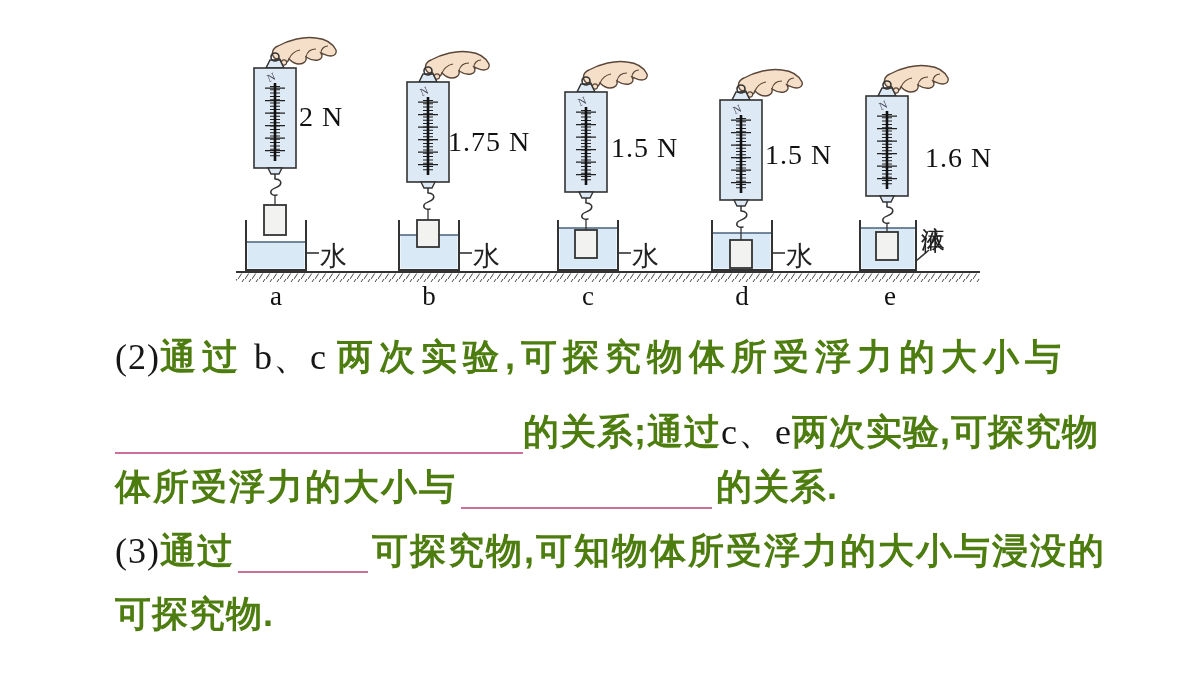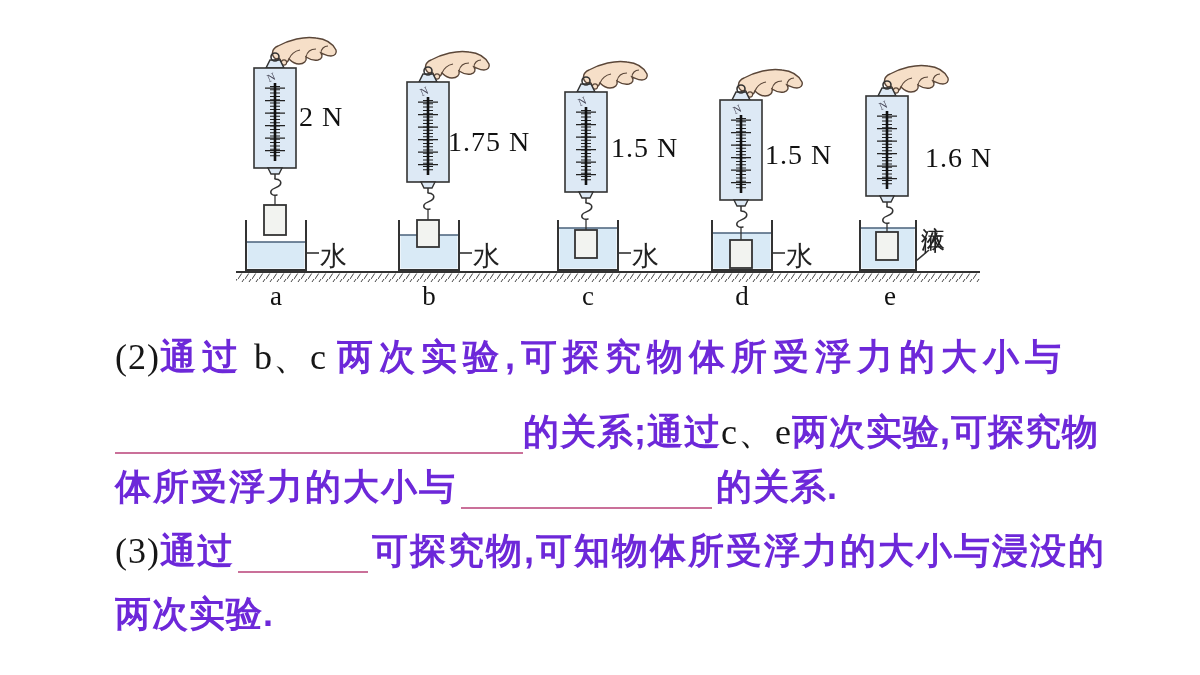--- a/index.html
+++ b/index.html
@@ -12,21 +12,21 @@
   .overlay{position:absolute;white-space:nowrap;}
   .reading{font-family:"Liberation Serif",serif;font-size:28px;letter-spacing:1px;color:#111;}
   .wlabel{font-family:"Liberation Serif",serif;font-size:27px;color:#222;}
   .vlabel{font-family:"Liberation Serif",serif;font-size:24px;color:#222;
     writing-mode:vertical-rl;letter-spacing:4px;line-height:1;}
   .letter{font-family:"Liberation Serif",serif;font-size:27px;color:#111;width:26px;text-align:center;}
   .unitN{font-family:"Liberation Serif",serif;font-size:11px;color:#445;
     transform:rotate(-24deg);transform-origin:center;}
   .questions{position:absolute;left:0;top:322px;width:1200px;}
   .q-line{position:absolute;left:115px;white-space:nowrap;font-size:36px;line-height:44px;}
-  .cjk{font-family:"Liberation Sans",sans-serif;font-weight:600;color:#6d28d9;}
+  .cjk{font-family:"Liberation Sans",sans-serif;font-weight:600;color:#4d7c0f;}
   .lat{font-family:"Liberation Serif",serif;font-weight:400;color:#161616;}
   .ls6{letter-spacing:6px;}
   .ls1{letter-spacing:1px;}
   .ls2{letter-spacing:2px;}
   .blank{display:inline-block;height:30px;border-bottom:2px solid #ca7099;
     vertical-align:-10px;}
   .blank.w408{width:408px;}
   .blank.w251{width:251px;margin:0 4px;}
   .blank.w130{width:130px;margin:0 4px;}
   .line1{top:13px;}
@@ -160,15 +160,15 @@
   <div class="q-line line2">
     <span class="blank w408"></span><span class="cjk ls1">的关系;通过</span><span class="lat ls1">c、e</span><span class="cjk ls1">两次实验,可探究物</span>
   </div>
   <div class="q-line line3">
     <span class="cjk ls2">体所受浮力的大小与</span><span class="blank w251"></span><span class="cjk ls1">的关系.</span>
   </div>
   <div class="q-line line4">
     <span class="lat ls1">(3)</span><span class="cjk ls1">通过</span><span class="blank w130"></span><span class="cjk ls2">可探究物,可知物体所受浮力的大小与浸没的</span>
   </div>
   <div class="q-line line5">
-    <span class="cjk ls1">两次实验.</span>
+    <span class="cjk ls1">可探究物.</span>
   </div>
 </div>
 
 </body></html>

